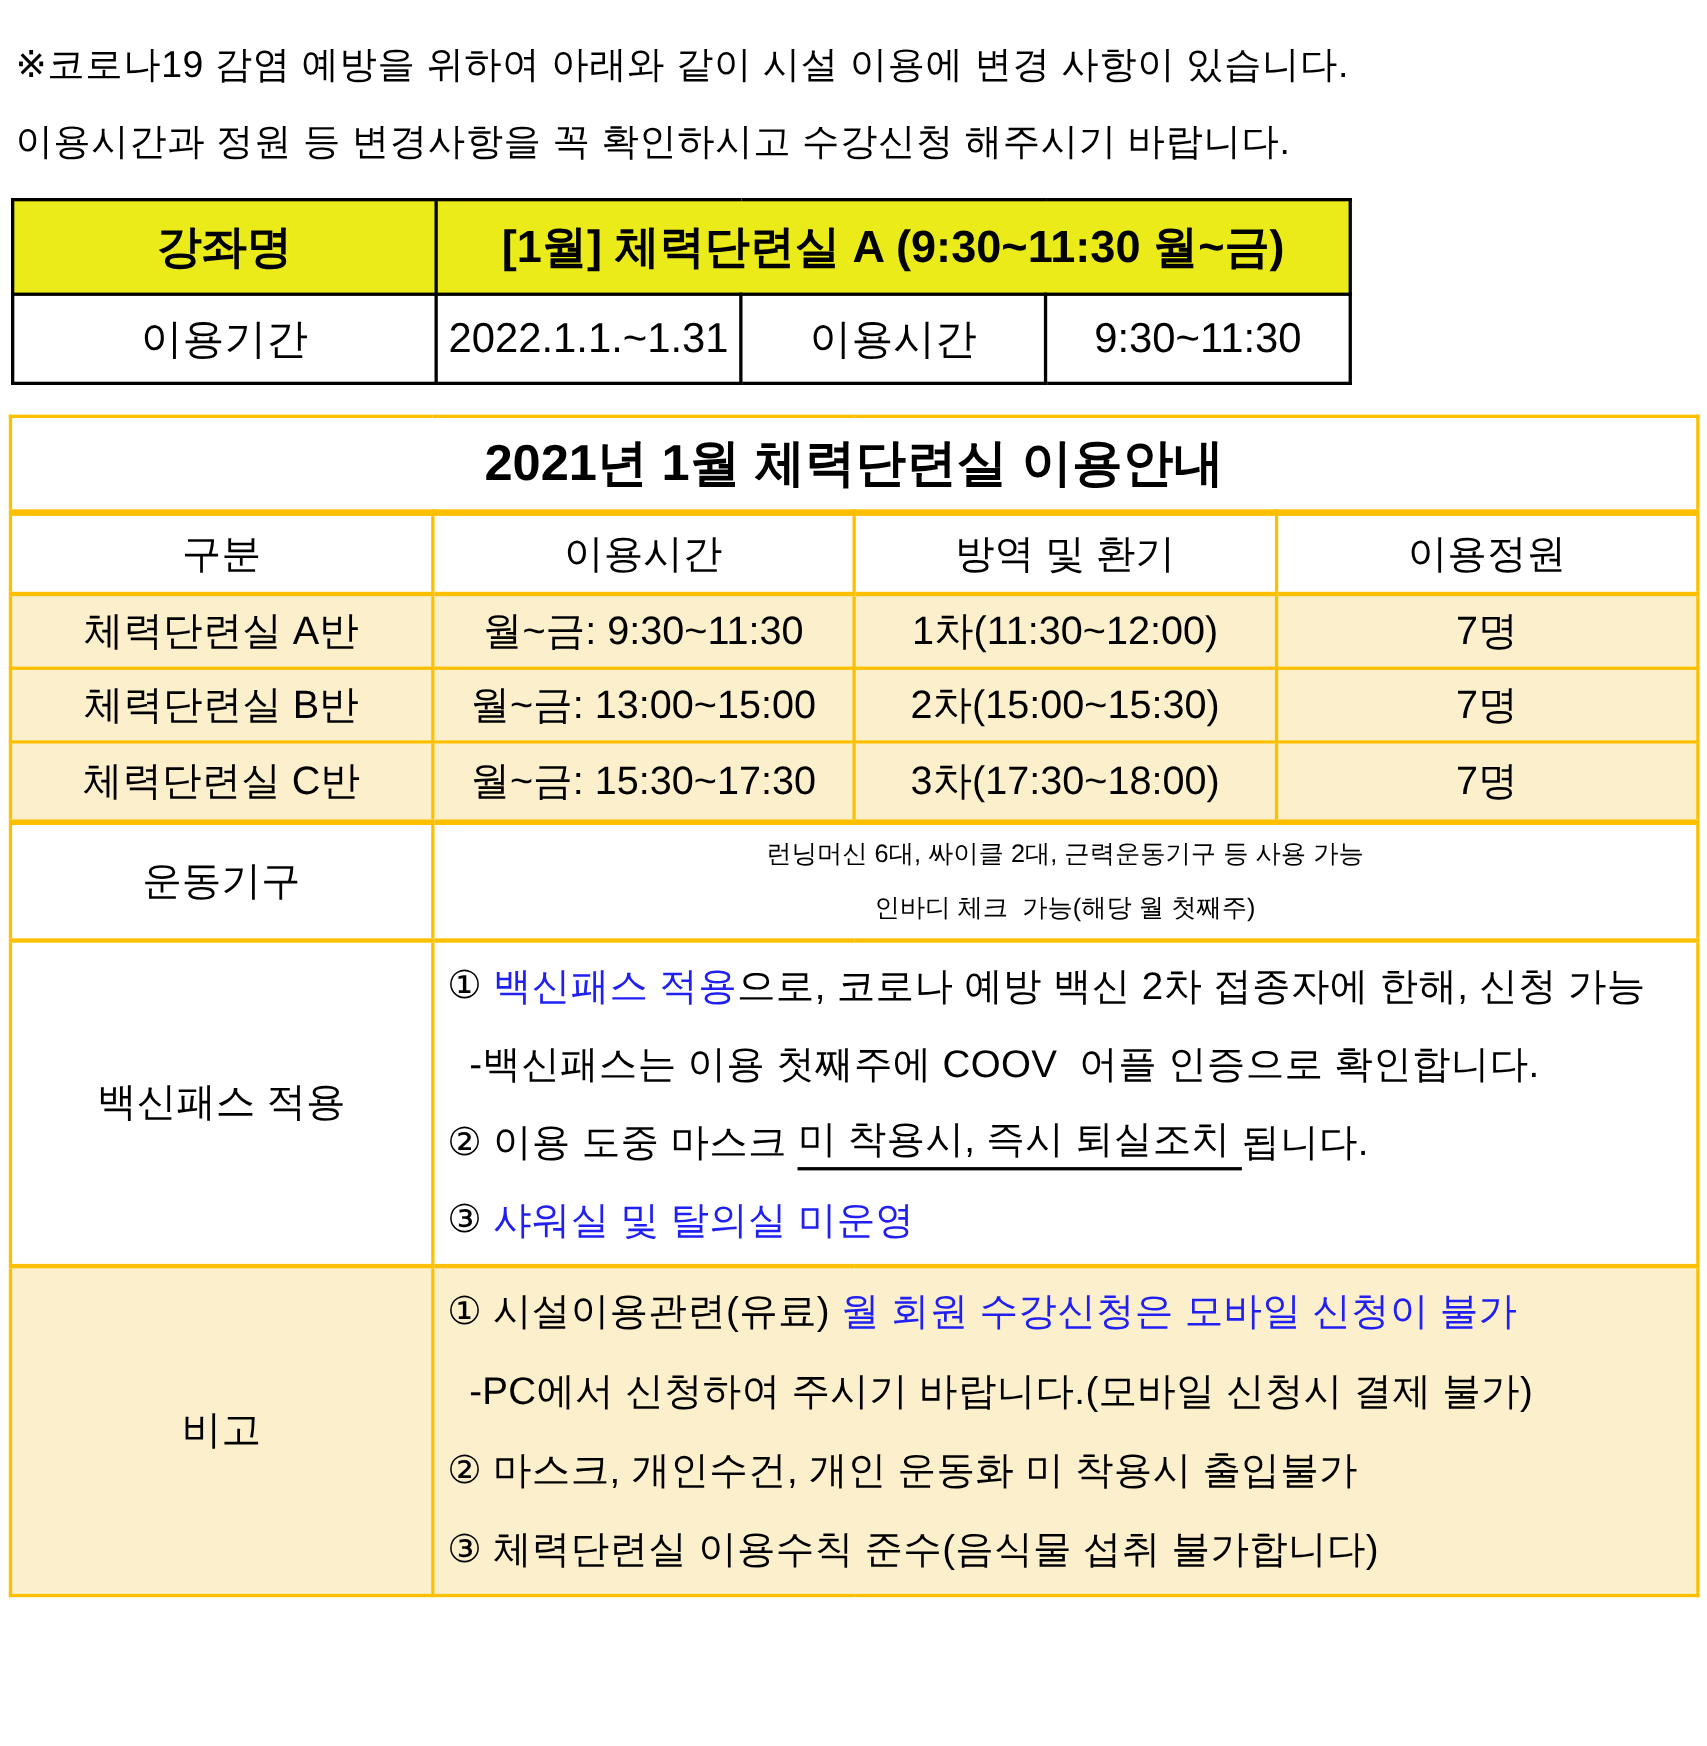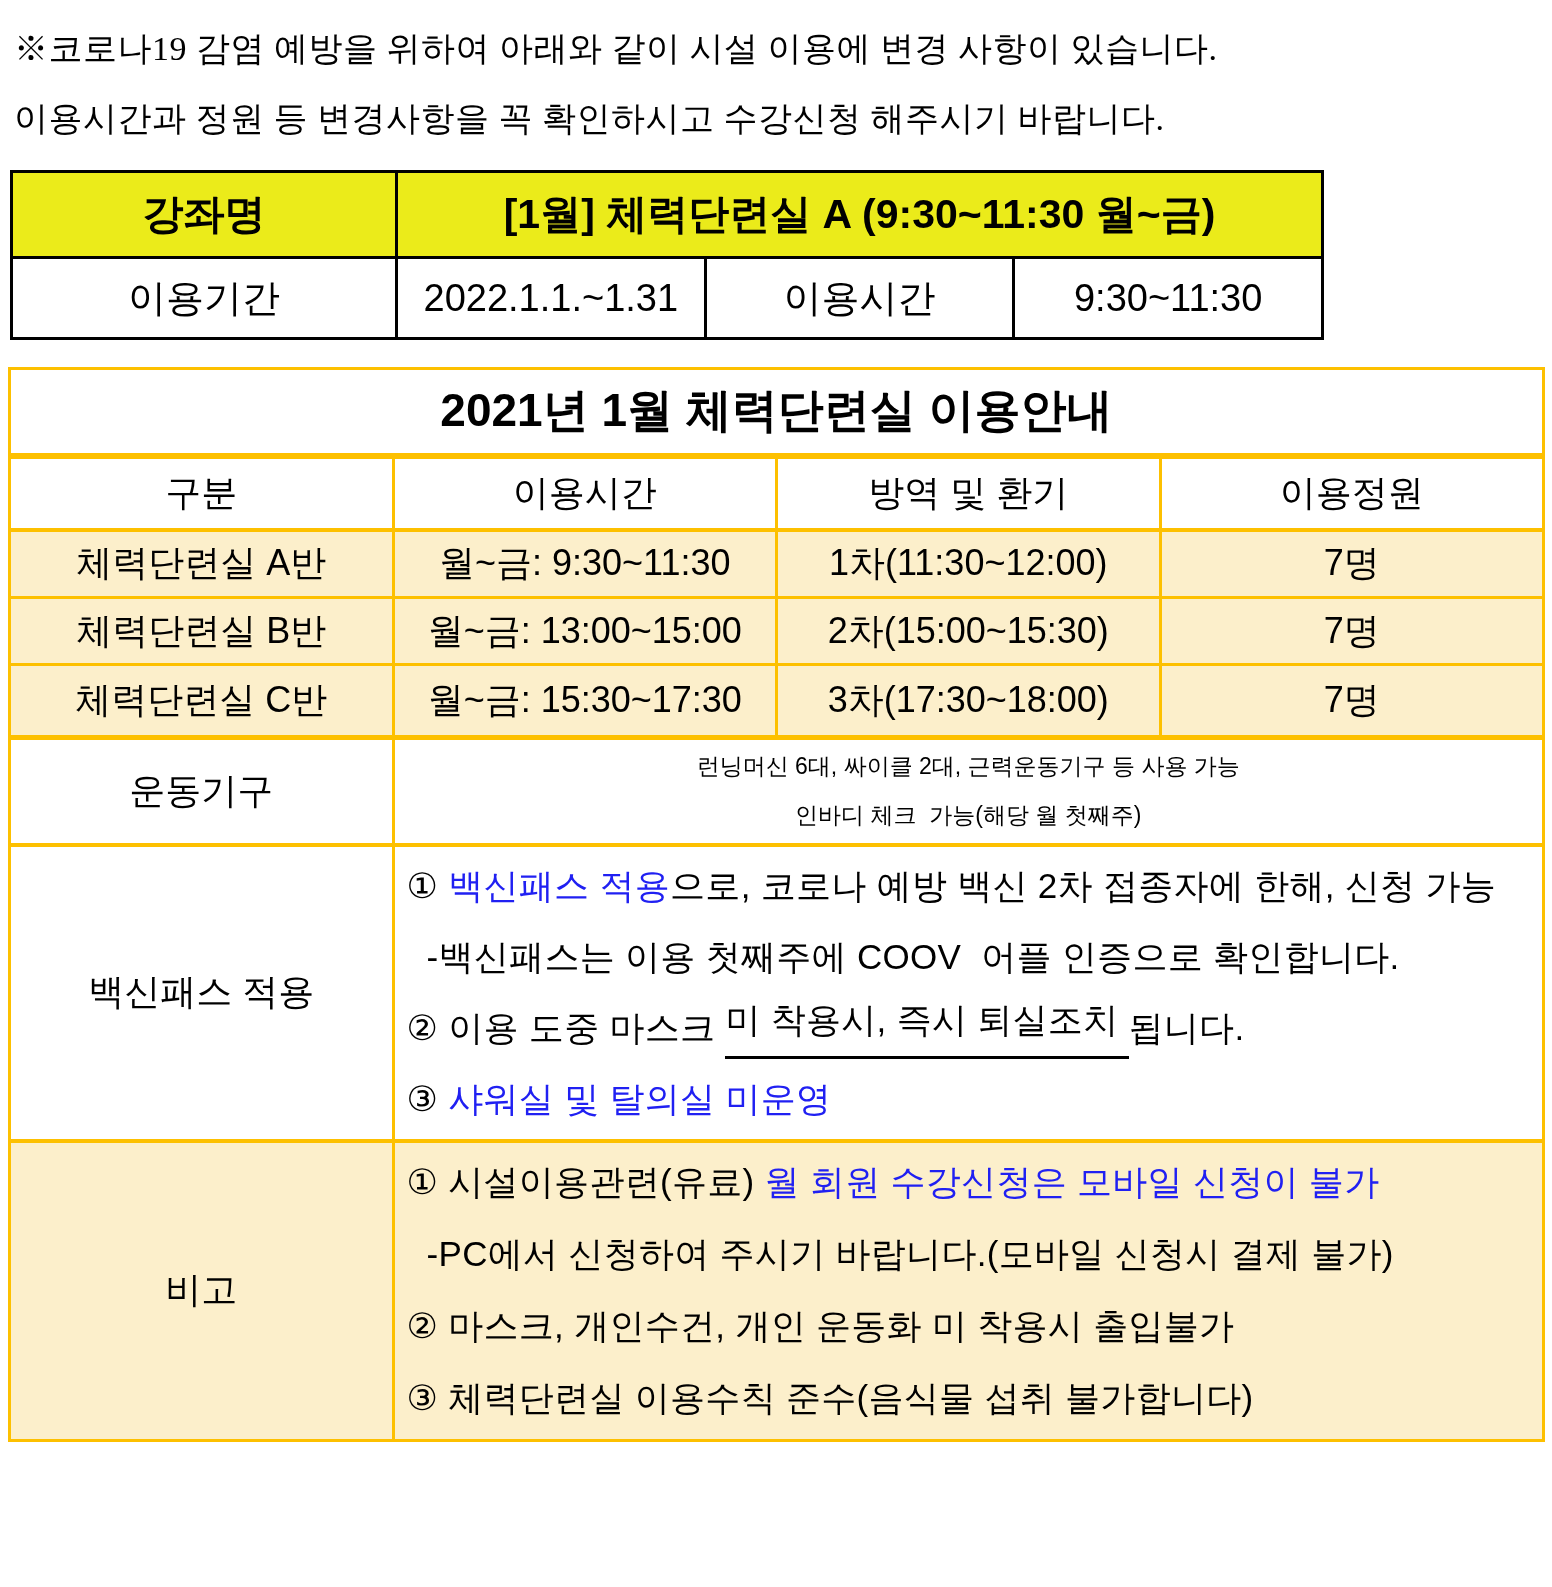--- a/index.html
+++ b/index.html
@@ -5,36 +5,36 @@
   * { box-sizing: border-box; margin: 0; padding: 0; }
   html, body {
     width: 1552px;
     background: #ffffff;
     color: #000000;
     font-family: "Liberation Sans", "DejaVu Sans", sans-serif;
   }
   body { height: 1587px; overflow: hidden; }
 
   
-  .notice { padding: 14px 0 0 14px; font-family: Liberation Serif, serif; }
+  .notice { padding: 24px 0 0 14px; }
   .notice-line {
     height: 70px;
     display: flex;
     align-items: center;
     font-size: 34px;
     letter-spacing: 0.5px;
     white-space: pre;
   }
 
   
   table { border-collapse: collapse; table-layout: fixed; }
   td { vertical-align: middle; text-align: center; overflow: hidden; }
 
   
-  .course-table { margin: 16px 0 0 10px; width: 1314px; }
+  .course-table { margin: 16px 0 0 10px; width: 1219px; }
   .course-table td { border: 3px solid #000000; font-size: 38px; }
   .course-table .hdr-row td {
     background: var(--header-yellow, #ebeb1a);
     font-weight: bold;
     font-size: 41px;
   }
   .course-table .gray td { background: var(--row-gray, #e8e8e8); }
   .ct-c0 { width: 385px; }
   .ct-c1 { width: 400px; }
   .ct-c2 { width: 390px; }
@@ -72,21 +72,21 @@
     display: flex;
     align-items: center;
     font-size: 35px;
     white-space: pre;
     letter-spacing: 0.3px;
   }
   .note-row .content-line { height: 72px; }
   .note-row td { border-top-width: 4px; }
 
   .blue { color: var(--accent-blue, #2020f2); }
-  .underline { border-bottom: 3px solid #000000; padding-bottom: 12px; }
+  .underline { border-bottom: 3px solid #000000; padding-bottom: 2px; }
 </style>
 </head>
 <body>
 
 <div class="notice">
   <div class="notice-line">※코로나19 감염 예방을 위하여 아래와 같이 시설 이용에 변경 사항이 있습니다.</div>
   <div class="notice-line">이용시간과 정원 등 변경사항을 꼭 확인하시고 수강신청 해주시기 바랍니다.</div>
 </div>
 
 <table class="course-table">

